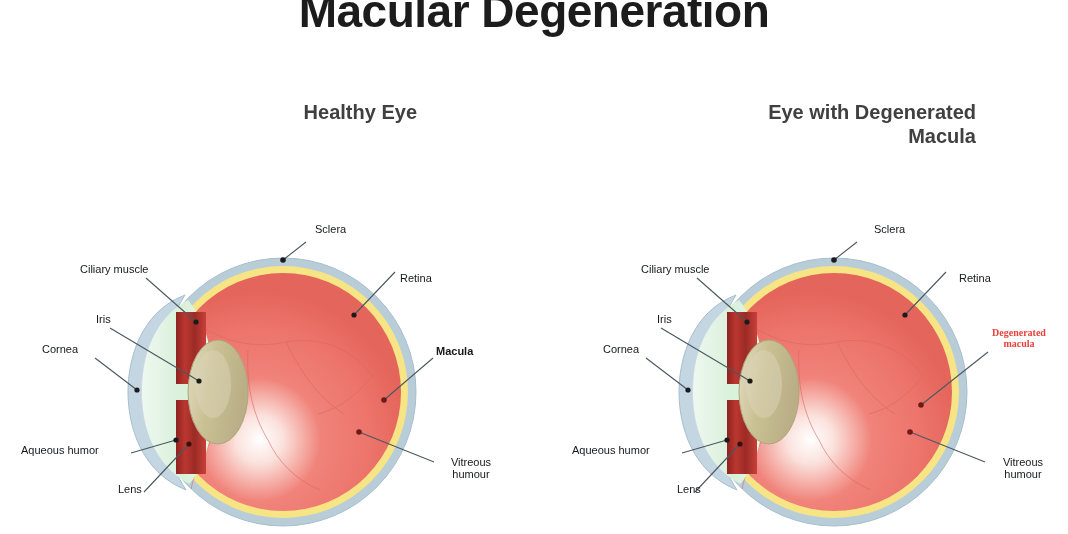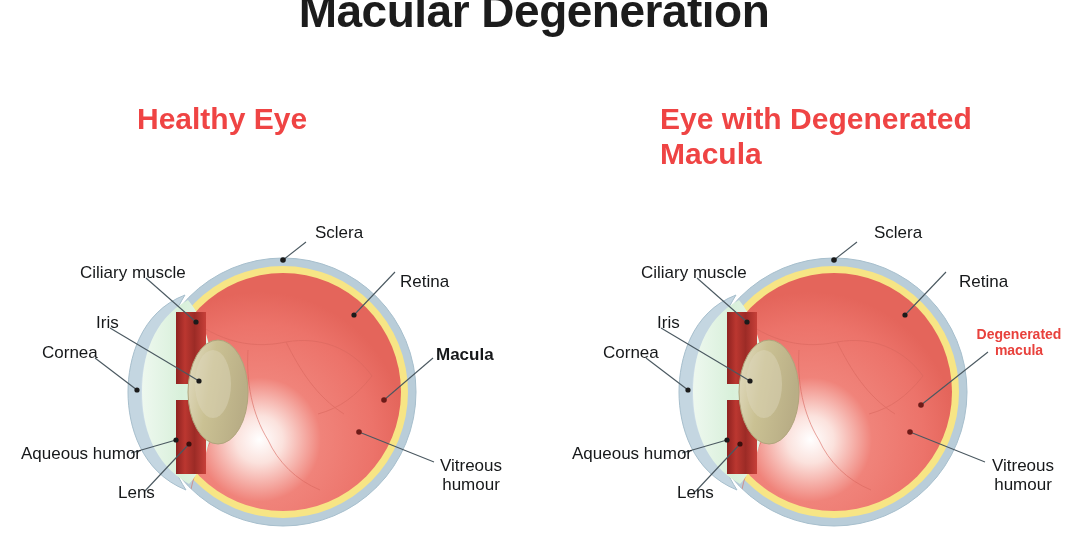--- a/index.html
+++ b/index.html
@@ -18,38 +18,38 @@
     top:-16px;
     text-align:center;
     font-size:46px;
     font-weight:bold;
     color:#1c1c1c;
     letter-spacing:-0.5px;
     white-space:nowrap;
   }
   .panel-title {
     position:absolute;
-    font-size:30px;
+    font-size:20px;
     font-weight:bold;
-    color:#ef4444;
-    text-align:left;
+    color:#404040;
+    text-align:right;
     line-height:1.18;
   }
   #panel-title-left  { left:137px; top:101px; width:280px; }
-  #panel-title-right { left:660px; top:101px; width:340px; }
+  #panel-title-right { left:636px; top:101px; width:340px; }
 
   .lbl {
     position:absolute;
-    font-size:17px;
+    font-size:11px;
     color:#16181a;
     white-space:nowrap;
     line-height:1.12;
   }
   .lbl.bold { font-weight:bold; }
-  .lbl.red  { color:#e8413c; font-weight:bold; font-size:14px; }
+  .lbl.red  { color:#e8413c; font-weight:bold; font-size:10px;font-family:Liberation Serif, serif; }
   .lbl.two  { white-space:normal; text-align:center; }
   svg { display:block; overflow:visible; }
   .eyewrap { position:absolute; }
 </style>
 </head>
 <body>
 
 <div id="stage">
 
   <div class="title">Macular Degeneration</div>

